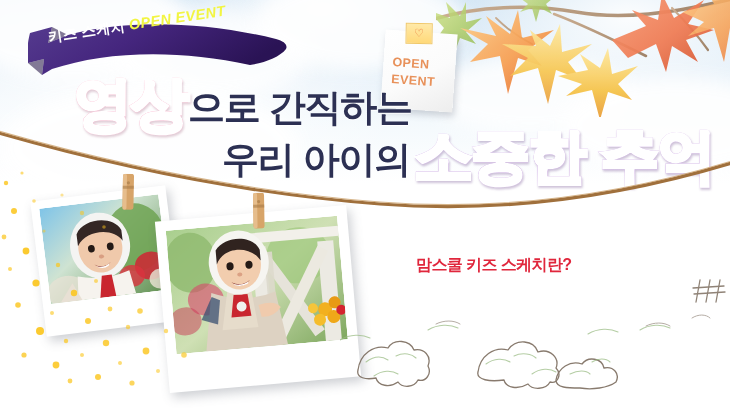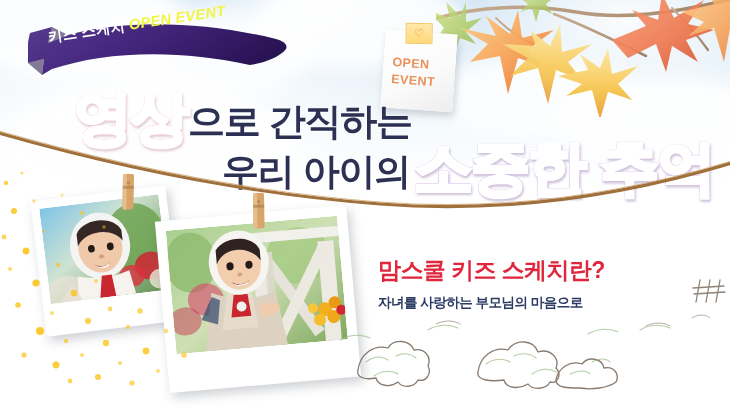--- a/index.html
+++ b/index.html
@@ -44,22 +44,22 @@
     letter-spacing:.2px;
     pointer-events:none;
   }
   #ribbon-label .kr { color:#ffffff; }
   #ribbon-label .en { color:#f2f542; font-style:italic; letter-spacing:.4px; }
 
   
   #headline { position:absolute; left:0; top:66px; width:700px; height:120px; }
 
   .hl-row { position:absolute; white-space:nowrap; }
-  #hl-row1 { left:74px; top:14px; }
-  #hl-row2 { left:222px; top:64px; }
+  #hl-row1 { left:74px; top:0px; }
+  #hl-row2 { left:222px; top:52px; }
 
   .hl-accent-pink, .hl-accent-purple {
     font-size:58px;
     font-weight:bold;
     letter-spacing:-1px;
     vertical-align:-4px;
     -webkit-text-stroke:4px #ffffff;
     paint-order:stroke fill;
   }
   .hl-accent-pink {
@@ -120,22 +120,22 @@
   #photo2 .inner { left:10px; top:10px; width:172px; height:124px; }
 
   .pin { position:absolute; width:13px; height:36px; }
 
   
   #sparkles { position:absolute; left:0; top:165px; width:330px; height:235px; }
 
   
   #info { position:absolute; left:378px; top:255px; width:340px; }
   #info-title {
-    font-size:23px; font-weight:bold; color:#e0263c;
-    letter-spacing:-.6px; margin-bottom:7px;
+    font-size:16px; font-weight:bold; color:#e0263c;
+    letter-spacing:-.6px; margin-bottom:7px;margin-left:38px;
   }
   #info-body {
     font-size:13.5px; line-height:1.55; color:#2c3b63;
     letter-spacing:-.5px; font-weight:bold;
   }
 
   
   #sketches { position:absolute; left:340px; top:300px; width:390px; height:117px; }
   #sketch-fence { position:absolute; left:690px; top:278px; width:40px; height:26px; }
 </style>
@@ -370,21 +370,20 @@
         <circle cx="184" cy="190" r="2.8" opacity=".65"></circle>
       <circle cx="104" cy="62" r="1.8" opacity=".5"></circle>
         <circle cx="82" cy="48" r="2.2" opacity=".55"></circle>
       <circle cx="62" cy="30" r="1.6" opacity=".45"></circle>
     </g>
   </svg>
 
   <div id="info">
     <div id="info-title">맘스쿨 키즈 스케치란?</div>
     <div id="info-body">
-      <div>자녀를 사랑하는 부모님의 마음으로</div>
     </div>
   </div>
 
   <svg id="sketches" viewBox="0 0 390 117">
     <g fill="none" stroke="#6b5a4a" stroke-width="1.3" stroke-linecap="round" stroke-linejoin="round" opacity=".8">
       <path d="M18 70 C20 54 34 44 48 48 C54 38 70 40 74 50 C84 48 92 56 88 66 C92 74 86 82 78 80 C74 88 62 88 58 82 C50 88 38 86 36 78 C26 80 16 78 18 70 Z"></path>
       <path d="M138 72 C140 56 154 46 168 50 C176 38 194 40 198 52 C210 48 220 58 216 68 C222 74 218 84 210 82 C206 90 192 90 188 84 C178 90 166 88 164 80 C150 82 136 80 138 72 Z"></path>
       <path d="M216 80 C218 68 230 60 242 64 C248 56 262 58 264 68 C274 66 280 74 276 82 C268 88 252 90 240 88 C228 88 216 88 216 80 Z"></path>
     </g>
     <g fill="none" stroke="#9cbd86" stroke-width="1.1" stroke-linecap="round" opacity=".75">

